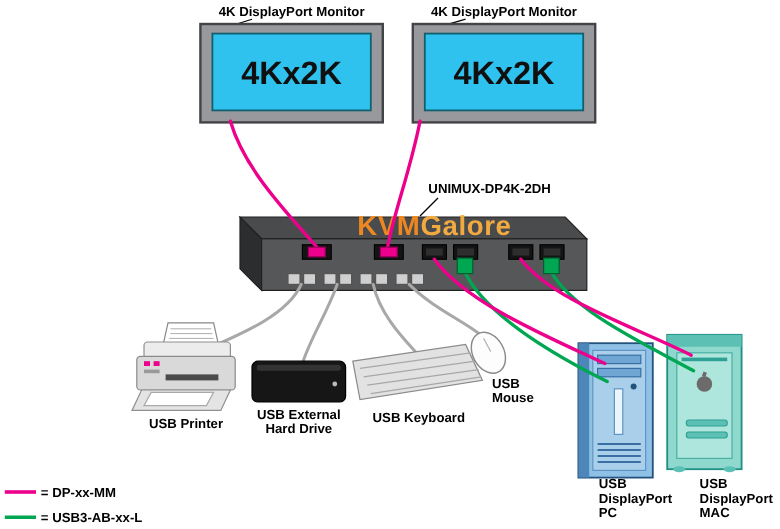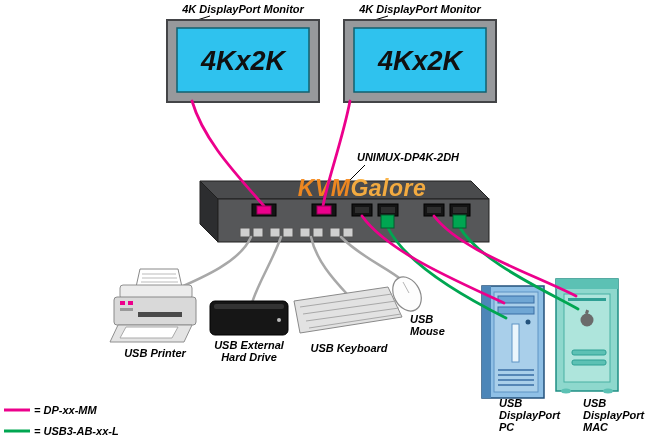--- a/index.html
+++ b/index.html
@@ -1,17 +1,17 @@
 <!DOCTYPE html>
 <html><head>
 <meta charset="utf-8">
 <style>
   html,body{margin:0;padding:0;background:#ffffff;}
   .stage{position:relative;width:650px;height:441px;background:#ffffff;
-         font-family:"Liberation Sans","DejaVu Sans",sans-serif;overflow:hidden;font-style:italic;}
+         font-family:"Liberation Sans","DejaVu Sans",sans-serif;overflow:hidden;}
   svg{display:block;}
   text{font-family:"Liberation Sans","DejaVu Sans",sans-serif;}
   .lbl{font-size:11px;font-weight:bold;fill:#000000;}
   .screen-txt{font-size:27px;font-weight:bold;fill:#101010;}
   .model{font-size:11px;font-weight:bold;fill:#000000;}
   .wm{font-size:23px;font-weight:bold;opacity:0.95;letter-spacing:0.5px;}
 </style>
 </head>
 <body>
 

